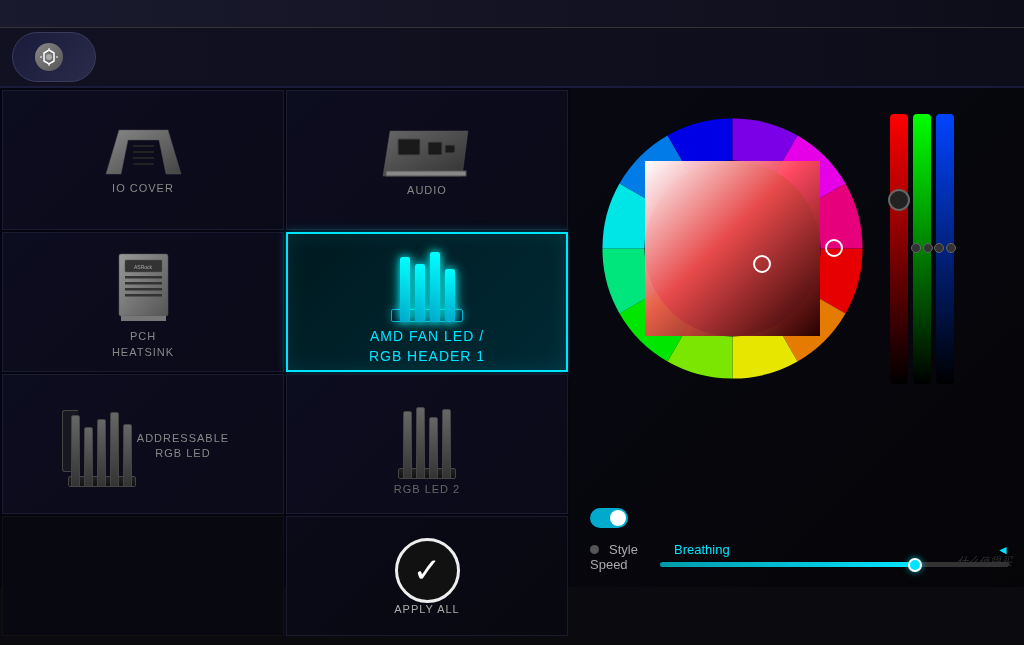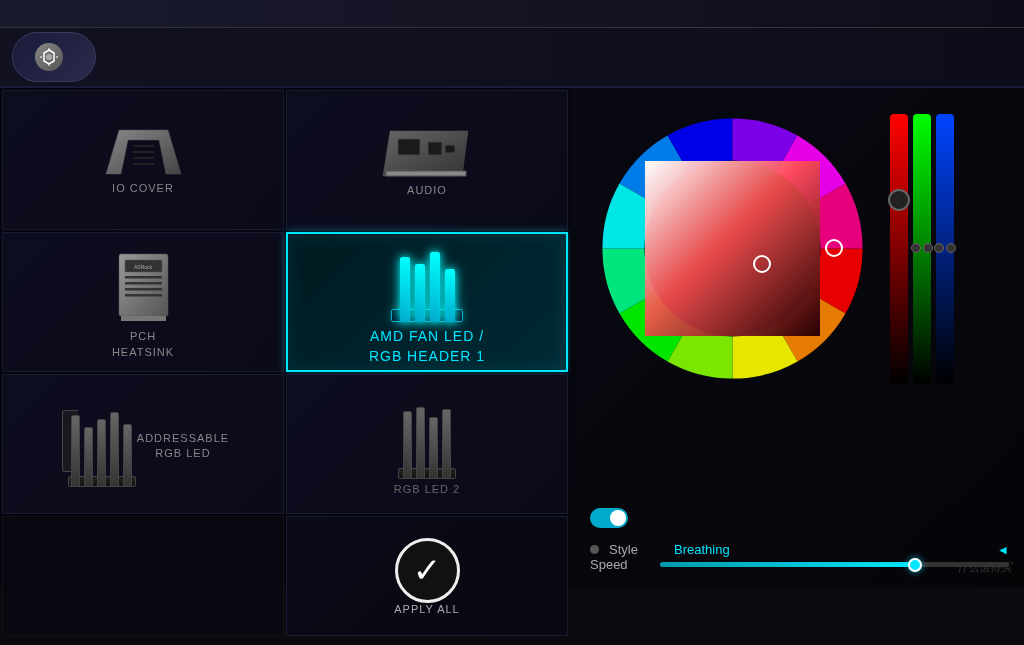--- a/index.html
+++ b/index.html
@@ -313,15 +313,15 @@
       </div>
 
       <div style="display:flex; align-items:center;">
         <span style="font-size:13px; color:#aaa; width:70px;">Speed</span>
         <div style="flex:1; height:5px; background:linear-gradient(90deg, #009aaa 0%, #00e5ff 73%, #333 73%); border-radius:3px; position:relative; cursor:pointer;">
           <div style="width:14px; height:14px; border-radius:50%; background:#00e5ff; border:2px solid #fff; position:absolute; top:50%; left:73%; transform:translate(-50%,-50%); cursor:pointer; box-shadow:0 0 6px rgba(0,229,255,0.7);"></div>
         </div>
       </div>
     </div>
 
-    <span style="position:absolute; bottom:12px; right:12px; font-size:11px; color:#333; font-style:italic;">什么值得买</span>
+    <span style="position:absolute; bottom:18px; right:12px; font-size:11px; color:#333; font-style:italic;">什么值得买</span>
   </div>
   </div>
 
 </body></html>

